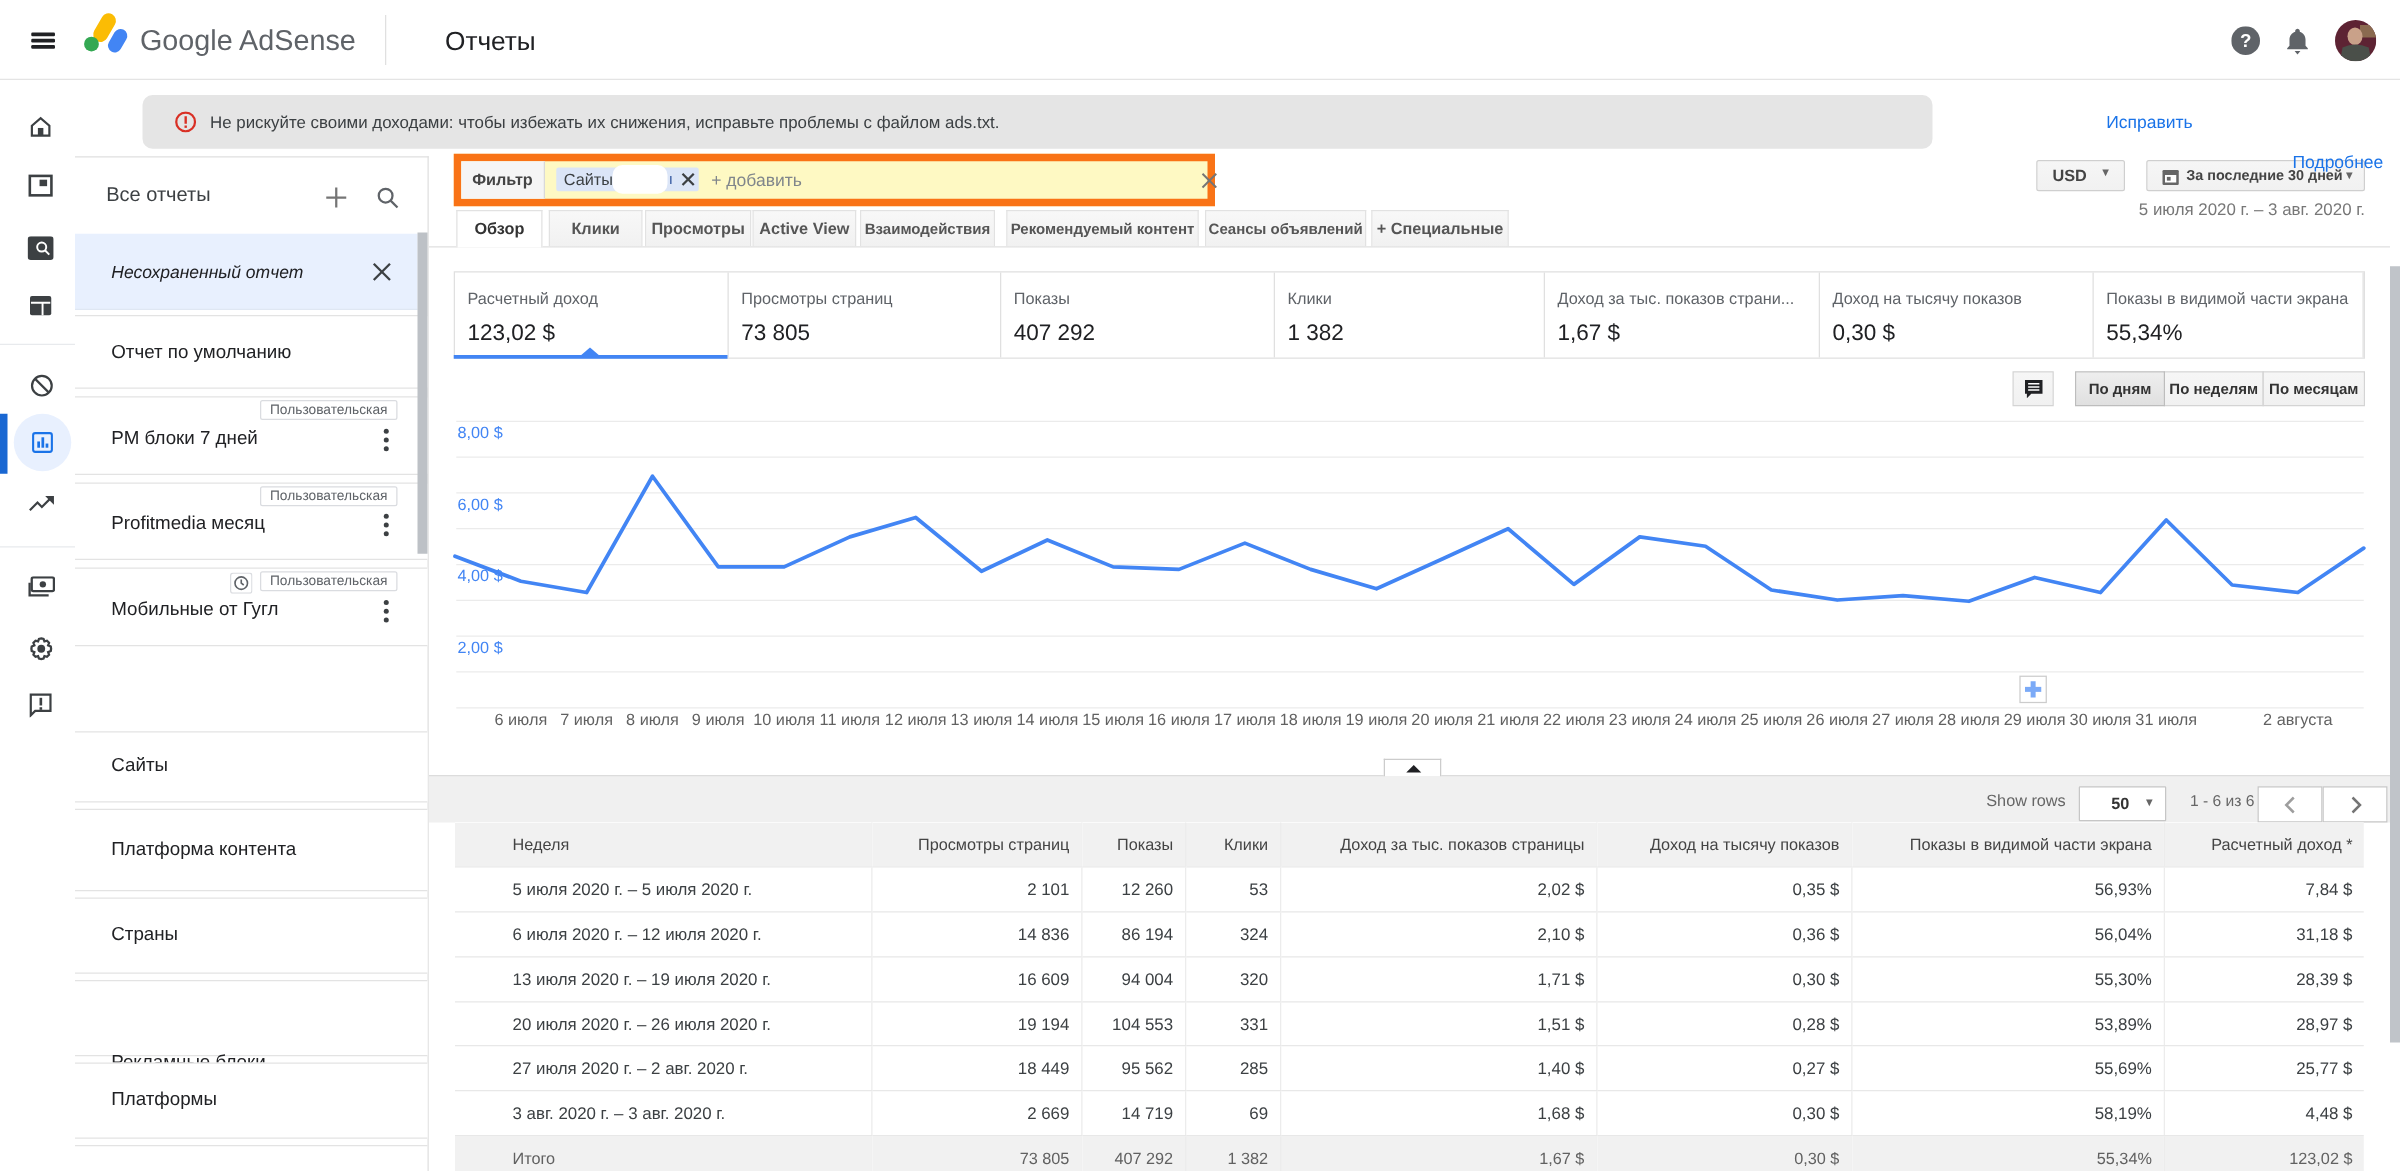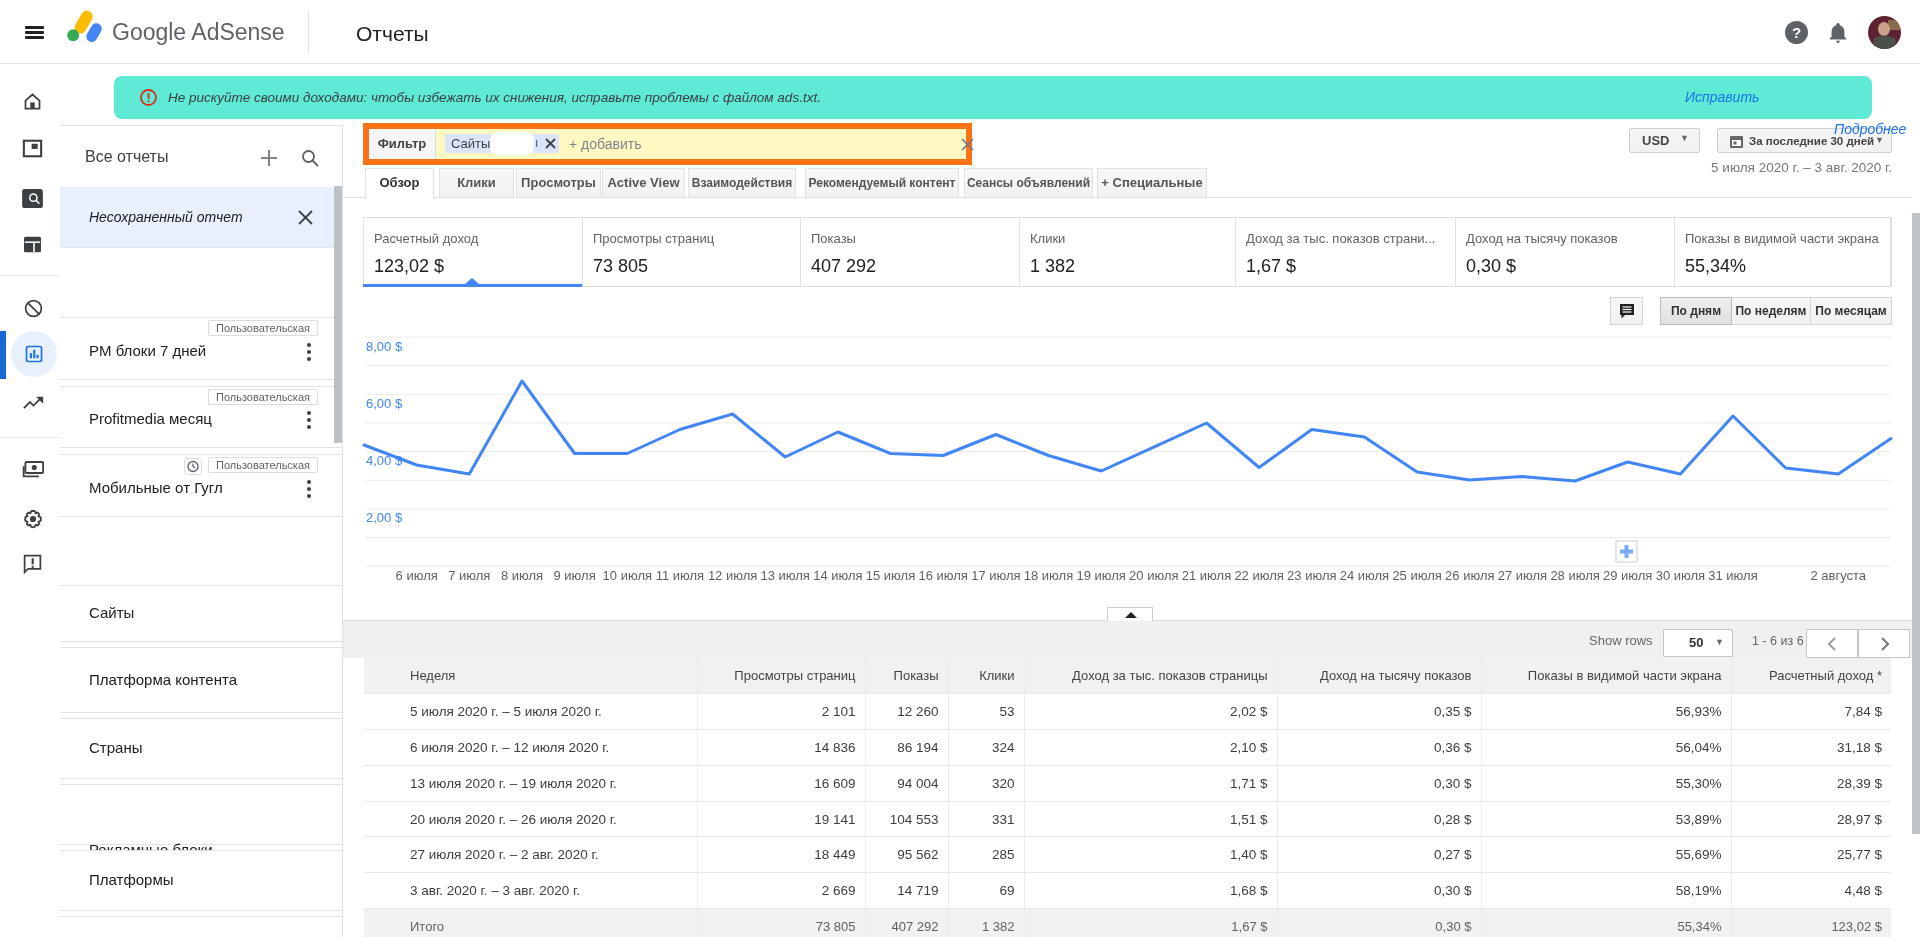--- a/index.html
+++ b/index.html
@@ -18,22 +18,22 @@
   
   #panel { position:absolute; left:60px; top:125px; width:283px; height:812px; background:#fff;
     border-top:1px solid #e0e0e0; border-right:1px solid #e0e0e0; z-index:10; }
   .pcard { position:absolute; left:0; width:282px; background:#fff; border-top:1px solid #e3e3e3; border-bottom:1px solid #e3e3e3; }
   .ptitle { position:absolute; left:29px; font-size:15px; color:#202124; font-weight:500;}
   .badge { position:absolute; right:24px; top:2px; height:16px; line-height:15px; padding:0 7px; font-size:11px;
     color:#5f6368; border:1px solid #dadce0; background:#fff; border-radius:2px;}
   .dots3 { position:absolute; right:31px; width:4px; }
   .dots3 i { display:block; width:4px; height:4px; border-radius:50%; background:#3c4043; margin-bottom:3px; }
   
-  #alert { position:absolute; left:114px; top:76px; width:1758px; height:43px; background:#5eead4;
-    border-radius:8px; z-index:5;font-style:italic; }
+  #alert { position:absolute; left:114px; top:76px; width:1432px; height:43px; background:#e5e5e5;
+    border-radius:8px; z-index:5; }
   #alert .txt { position:absolute; left:54px; top:14px; font-size:13.5px; color:#3c4043; }
   #alert .lnk { position:absolute; top:13px; font-size:14px; color:#1a73e8; font-weight:500; }
   
   #filter { position:absolute; left:363px; top:123px; width:609px; height:42px; background:#fef9c3;
     border:6px solid #f97316; }
   #filter .lbl { position:absolute; left:0; top:0; width:67px; height:30px; background:#f5f5f5;
     border-right:1px solid #d9d9d9; font-size:13px; font-weight:bold; color:#444; line-height:30px; text-align:center;}
   #chip { position:absolute; left:76px; top:5px; width:114px; height:19px; background:#dbe5f7; border-radius:2px; }
   #chip .t { position:absolute; left:6px; top:2px; font-size:13px; color:#3c4043; }
   #chip .blob { position:absolute; left:45px; top:-2px; width:44px; height:23px; background:#fff; border-radius:8px;}
@@ -190,20 +190,23 @@
       <line x1="11.5" y1="11.5" x2="17" y2="17" stroke="#5f6368" stroke-width="1.8"></line>
     </svg>
 
   <div class="abs" style="left:0; top:61px; width:274px; height:61px; background:#e8f0fe; border-bottom:1px solid #dfe7f3;">
     <div class="abs" style="left:29px; top:22px; font-size:14px; font-style:italic; font-weight:500; color:#202124;">Несохраненный отчет</div>
     <svg class="abs" style="left:238px; top:23px;" width="15" height="15" viewBox="0 0 15 15">
         <line x1="1" y1="1" x2="14" y2="14" stroke="#3c4043" stroke-width="1.8"></line>
         <line x1="14" y1="1" x2="1" y2="14" stroke="#3c4043" stroke-width="1.8"></line>
       </svg>
   </div>
+  <div class="pcard" style="top:126px; height:59px;">
+      <div class="ptitle" style="top:20px;">Отчет по умолчанию</div>
+    </div>
   <div class="pcard" style="top:191px; height:63px;">
     <div class="badge">Пользовательская</div>
     <div class="ptitle" style="top:24px;">PM блоки 7 дней</div>
     <div class="dots3" style="top:25px;">
         <i></i>
         <i></i>
         <i></i>
       </div>
   </div>
   <div class="pcard" style="top:260px; height:62px;">
@@ -449,21 +452,21 @@
         <td>16 609</td>
         <td>94 004</td>
         <td>320</td>
         <td>1,71 $</td>
         <td>0,30 $</td>
         <td>55,30%</td>
         <td>28,39 $</td>
       </tr>
   <tr>
         <td>20 июля 2020 г. – 26 июля 2020 г.</td>
-        <td>19 141</td>
+        <td>19 194</td>
         <td>104 553</td>
         <td>331</td>
         <td>1,51 $</td>
         <td>0,28 $</td>
         <td>53,89%</td>
         <td>28,97 $</td>
       </tr>
   <tr>
         <td>27 июля 2020 г. – 2 авг. 2020 г.</td>
         <td>18 449</td>

